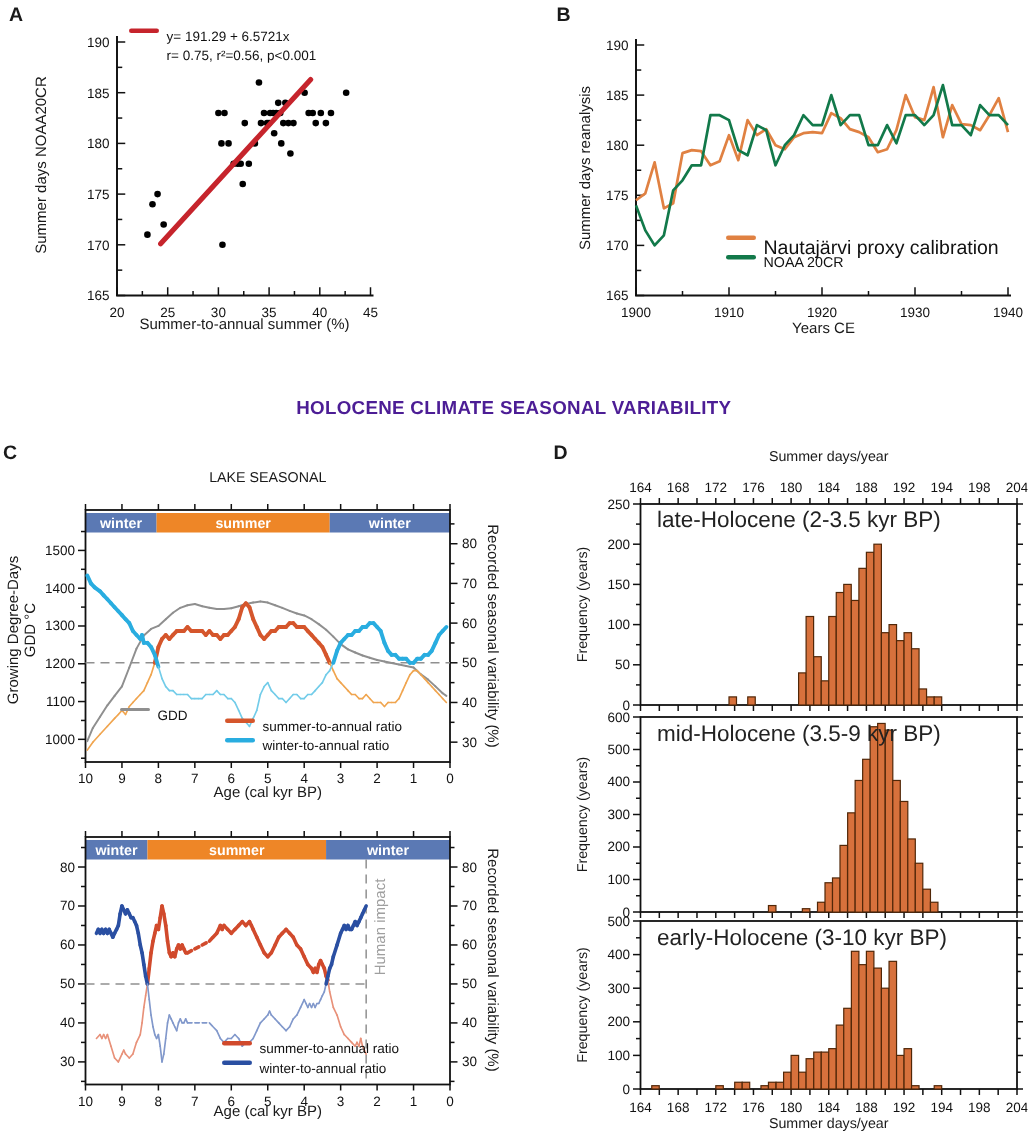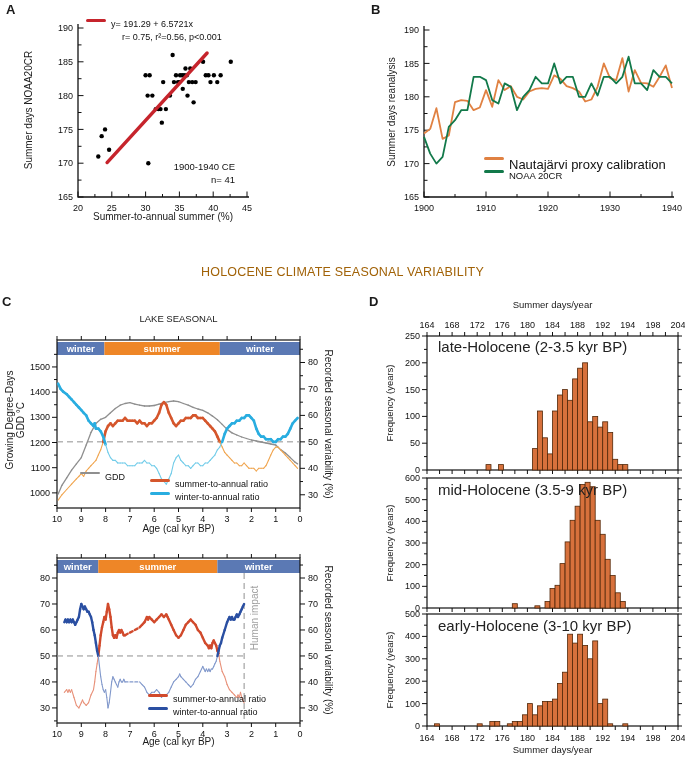--- a/index.html
+++ b/index.html
@@ -7,21 +7,21 @@
   .fig{position:relative;width:685px;height:760px;background:#fff;
        font-family:"Liberation Sans","DejaVu Sans",sans-serif;color:#111;overflow:hidden}
   .plabel{position:absolute;font-weight:bold;font-size:13px;color:#1a1a1a}
   .abs{position:absolute}
   .ctr{text-align:center}
   .rotl{position:absolute;white-space:nowrap;transform:translate(-50%,-50%) rotate(-90deg)}
   .rotr{position:absolute;white-space:nowrap;transform:translate(-50%,-50%) rotate(90deg)}
   .ax{font-size:10px;color:#1a1a1a}
   .sm{font-size:9.5px;color:#1a1a1a}
   .fig-title{position:absolute;left:0;top:265px;width:685px;text-align:center;
-       font-size:12.5px;font-weight:normal;color:#a16207;letter-spacing:.2px}
+       font-size:12.5px;font-weight:bold;color:#4c1d95;letter-spacing:.2px}
   .lrow{display:flex;align-items:flex-start;gap:5px;height:13px;font-size:9px;white-space:nowrap}
   .sw{display:inline-block;width:20px;height:3px;border-radius:1.5px;flex:0 0 auto}
   .sw.thin{height:2px}
   svg{position:absolute;overflow:visible}
   svg text{font-family:"Liberation Sans","DejaVu Sans",sans-serif}
   .notes{position:absolute;text-align:right;font-size:9.5px;line-height:12.5px}
   .htitle{position:absolute;font-size:15px;color:#222;white-space:nowrap}
 </style>
 </head>
 <body>
@@ -114,27 +114,23 @@
       <circle cx="212.776" cy="51.80000000000001" r="2.2" fill="#000000"></circle>
       <line x1="89.06800000000001" y1="152.52400000000003" x2="189.116" y2="43.011999999999915" stroke="#c6242c" stroke-width="3.4" stroke-linecap="round"></line>
     </svg>
   <div class="rotl ax" style="left:28px;top:110px">Summer days NOAA20CR</div>
   <div class="abs ax ctr" style="left:78px;top:211px;width:170px">Summer-to-annual summer (%)</div>
   <div class="abs" style="left:86px;top:19px">
     <div class="lrow">
       <span class="sw" style="background: rgb(198, 36, 44);"></span>
       <span>y= 191.29 + 6.5721x</span>
     </div>
-    <div class="lrow" style="margin-left:36px">
+    <div class="lrow" style="margin-left:25px">
       <span>r= 0.75, r²=0.56, p&lt;0.001</span>
     </div>
-  </div>
-  <div class="notes" style="left:130px;top:161px;width:105px">
-    <div>1900-1940 CE</div>
-    <div>n= 41</div>
   </div>
 
   <svg id="svgB" style="left:382px;top:10px" width="300" height="216">
       <path d="M42,16 V187 H292" fill="none" stroke="#111" stroke-width="1.3"></path>
       <line x1="42" y1="187" x2="47.5" y2="187" stroke="#111" stroke-width="1"></line>
       <text x="37" y="190.2" text-anchor="end" font-size="9" fill="#111">165</text>
       <line x1="42" y1="153.6" x2="47.5" y2="153.6" stroke="#111" stroke-width="1"></line>
       <text x="37" y="156.79999999999998" text-anchor="end" font-size="9" fill="#111">170</text>
       <line x1="42" y1="120.2" x2="47.5" y2="120.2" stroke="#111" stroke-width="1"></line>
       <text x="37" y="123.4" text-anchor="end" font-size="9" fill="#111">175</text>
@@ -160,20 +156,21 @@
       <line x1="290" y1="187" x2="290" y2="181.5" stroke="#111" stroke-width="1"></line>
       <text x="290" y="201" text-anchor="middle" font-size="9" fill="#111">1940</text>
       <line x1="73" y1="187" x2="73" y2="184" stroke="#111" stroke-width="1"></line>
       <line x1="135" y1="187" x2="135" y2="184" stroke="#111" stroke-width="1"></line>
       <line x1="197" y1="187" x2="197" y2="184" stroke="#111" stroke-width="1"></line>
       <line x1="259" y1="187" x2="259" y2="184" stroke="#111" stroke-width="1"></line>
       <polyline points="42.0,123.5 48.2,118.9 54.4,98.2 60.6,128.9 66.8,125.5 73.0,92.1 79.2,90.1 85.4,90.8 91.6,100.2 97.8,97.5 104.0,80.1 110.2,96.8 116.4,70.1 122.6,80.1 128.8,76.1 135.0,86.8 141.2,89.5 147.4,81.5 153.6,78.8 159.8,78.1 166.0,78.8 172.2,65.4 178.4,68.8 184.6,76.1 190.8,78.1 197.0,81.5 203.2,91.5 209.4,89.5 215.6,76.8 221.8,53.4 228.0,68.1 234.2,70.1 240.4,48.1 246.6,81.5 252.8,60.1 259.0,72.8 265.2,73.4 271.4,76.8 277.6,66.8 283.8,55.4 290.0,78.1" fill="none" stroke="#e08142" stroke-width="1.8" stroke-linejoin="round"></polyline>
       <polyline points="42.0,126.9 48.2,143.6 54.4,153.6 60.6,146.9 66.8,116.9 73.0,110.2 79.2,100.2 85.4,100.2 91.6,66.8 97.8,66.8 104.0,70.1 110.2,90.1 116.4,93.5 122.6,73.4 128.8,76.8 135.0,100.2 141.2,86.8 147.4,80.1 153.6,66.8 159.8,73.4 166.0,73.4 172.2,53.4 178.4,73.4 184.6,66.8 190.8,66.8 197.0,86.8 203.2,86.8 209.4,73.4 215.6,85.5 221.8,66.8 228.0,66.8 234.2,73.4 240.4,66.8 246.6,46.7 252.8,73.4 259.0,73.4 265.2,80.1 271.4,60.1 277.6,66.8 283.8,66.8 290.0,73.4" fill="none" stroke="#12794a" stroke-width="1.8" stroke-linejoin="round"></polyline>
     </svg>
   <div class="rotl ax" style="left:391px;top:112px">Summer days reanalysis</div>
+  <div class="abs ax ctr" style="left:424px;top:214px;width:250px">Years CE</div>
   <div class="abs" style="left:484px;top:157px">
     <div class="lrow" style="font-size:13px">
       <span class="sw" style="background: rgb(224, 129, 66);"></span>
       <span>Nautajärvi proxy calibration</span>
     </div>
     <div class="lrow" style="font-size:9.5px">
       <span class="sw" style="background: rgb(18, 121, 74);"></span>
       <span>NOAA 20CR</span>
     </div>
   </div>

